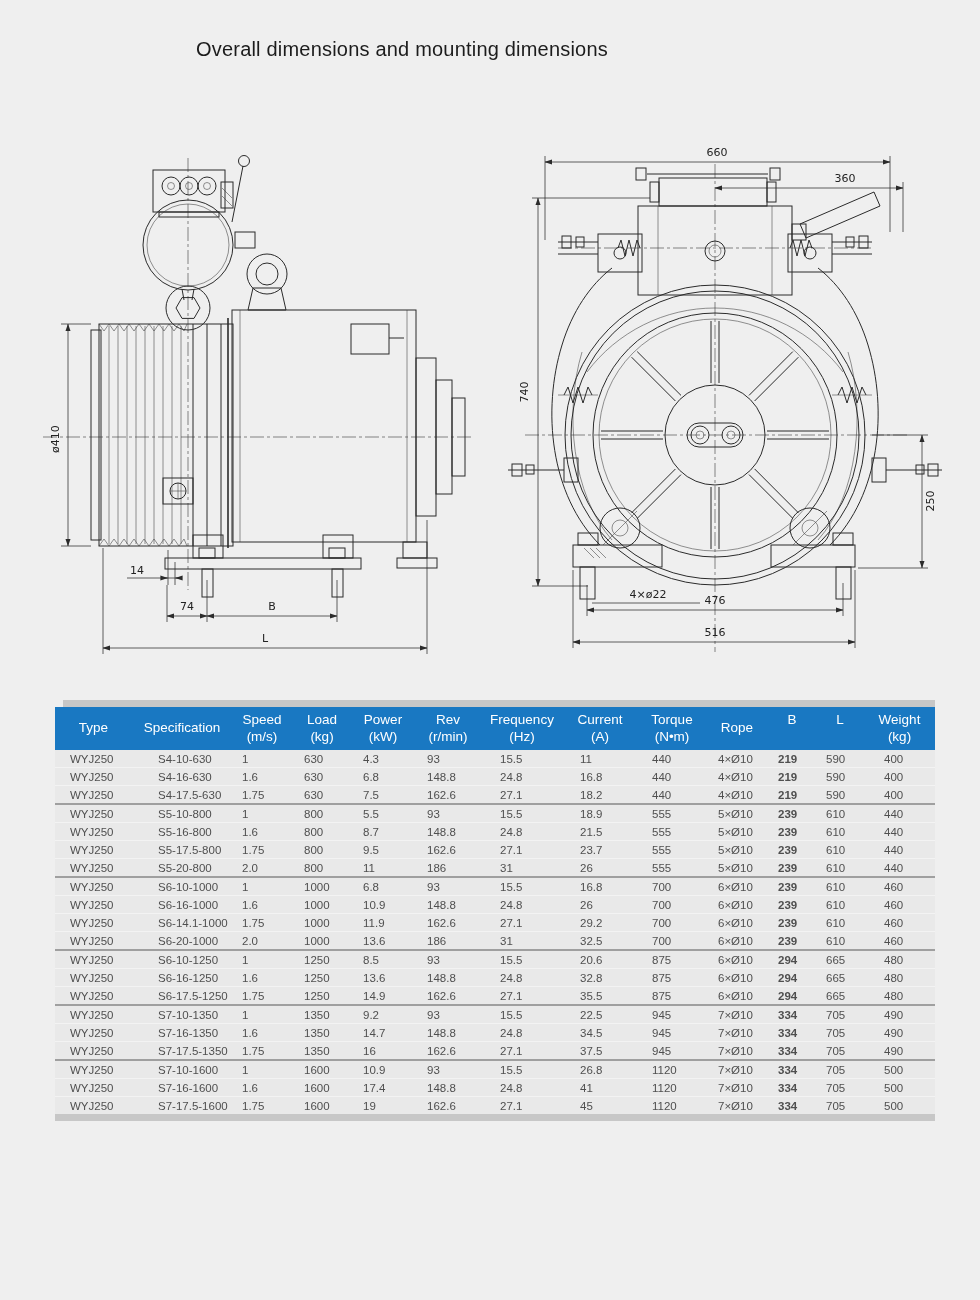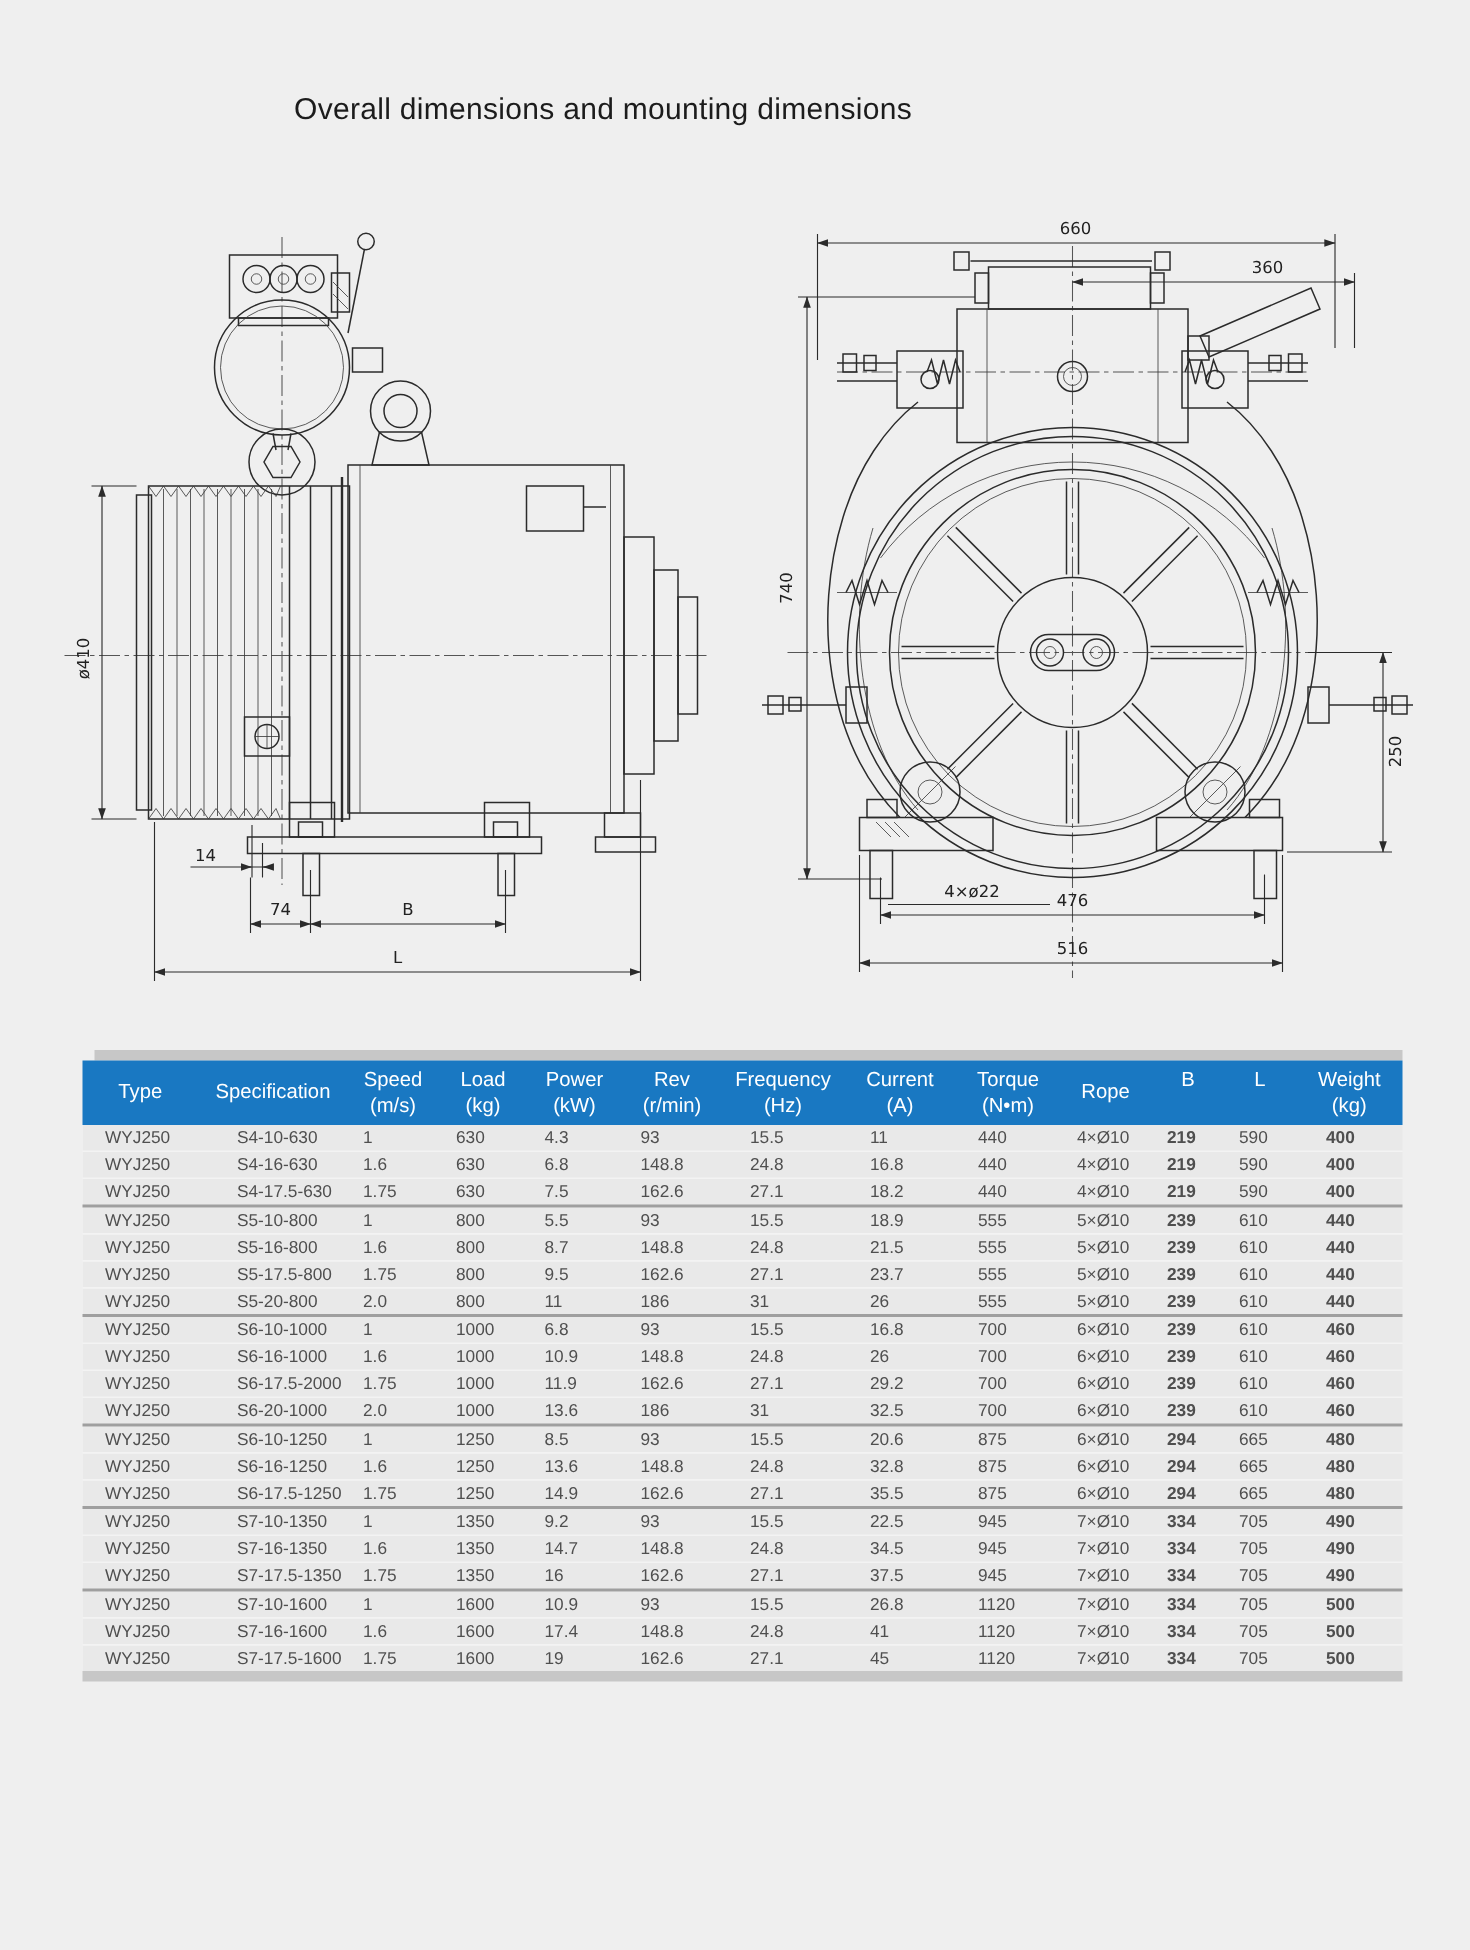--- a/index.html
+++ b/index.html
@@ -1,19 +1,19 @@
 <!DOCTYPE html>
 <html><head>
 <meta charset="utf-8">
 <style>
   html,body{margin:0;padding:0;}
   body{width:980px;height:1300px;background:#efefef;position:relative;
        font-family:"Liberation Sans","DejaVu Sans",sans-serif;overflow:hidden;}
   .page-title{position:absolute;top:38px;left:0;width:804px;text-align:center;
-       font-size:20px;color:#1c1c1c;letter-spacing:.2px;margin-top:24px;}
+       font-size:20px;color:#1c1c1c;letter-spacing:.2px;}
   svg.draw{position:absolute;}
   #side-svg{left:35px;top:130px;}
   #front-svg{left:500px;top:140px;}
   svg .ln{stroke:#2b2b2b;stroke-width:1;fill:none;}
   svg .md{stroke:#2b2b2b;stroke-width:1.6;fill:none;}
   svg .thin{stroke:#3a3a3a;stroke-width:.55;fill:none;}
   svg .cl{stroke:#555;stroke-width:.7;fill:none;stroke-dasharray:14 3 3 3;}
   svg .dim{stroke:#2b2b2b;stroke-width:.75;fill:none;}
   svg text.dt{font-size:11px;fill:#222;font-family:"DejaVu Sans",sans-serif;}
   
@@ -34,21 +34,21 @@
   #spec-table td:nth-child(3){padding-left:10px;}
   #spec-table td:nth-child(4){padding-left:12px;}
   #spec-table td:nth-child(5){padding-left:11px;}
   #spec-table td:nth-child(6){padding-left:13px;margin-top:13px;}
   #spec-table td:nth-child(7){padding-left:18px;}
   #spec-table td:nth-child(8){padding-left:18px;}
   #spec-table td:nth-child(9){padding-left:14px;}
   #spec-table td:nth-child(10){padding-left:12px;}
   #spec-table td:nth-child(11){padding-left:10px;font-weight:bold;}
   #spec-table td:nth-child(12){padding-left:10px;}
-  #spec-table td:nth-child(13){padding-left:20px;font-weight:bold;}
+  #spec-table td:nth-child(13){padding-left:20px;}
 </style>
 </head>
 <body>
 
 <div class="page-title">Overall dimensions and mounting dimensions</div>
 
 <svg id="side-svg" class="draw" width="440" height="530" viewBox="0 0 440 530">
   <defs>
     <marker id="arS" viewBox="0 0 10 10" refX="9.5" refY="5" markerWidth="10" markerHeight="10" orient="auto-start-reverse">
         <path d="M0,1.6 L10,5 L0,8.4 z" fill="#2b2b2b"></path>
@@ -548,21 +548,21 @@
           <td>24.8</td>
           <td>26</td>
           <td>700</td>
           <td>6×Ø10</td>
           <td>239</td>
           <td>610</td>
           <td>460</td>
         </tr>
         <tr class="row-mid">
           <td>WYJ250</td>
-          <td>S6-17.5-2000</td>
+          <td>S6-14.1-1000</td>
           <td>1.75</td>
           <td>1000</td>
           <td>11.9</td>
           <td>162.6</td>
           <td>27.1</td>
           <td>29.2</td>
           <td>700</td>
           <td>6×Ø10</td>
           <td>239</td>
           <td>610</td>

